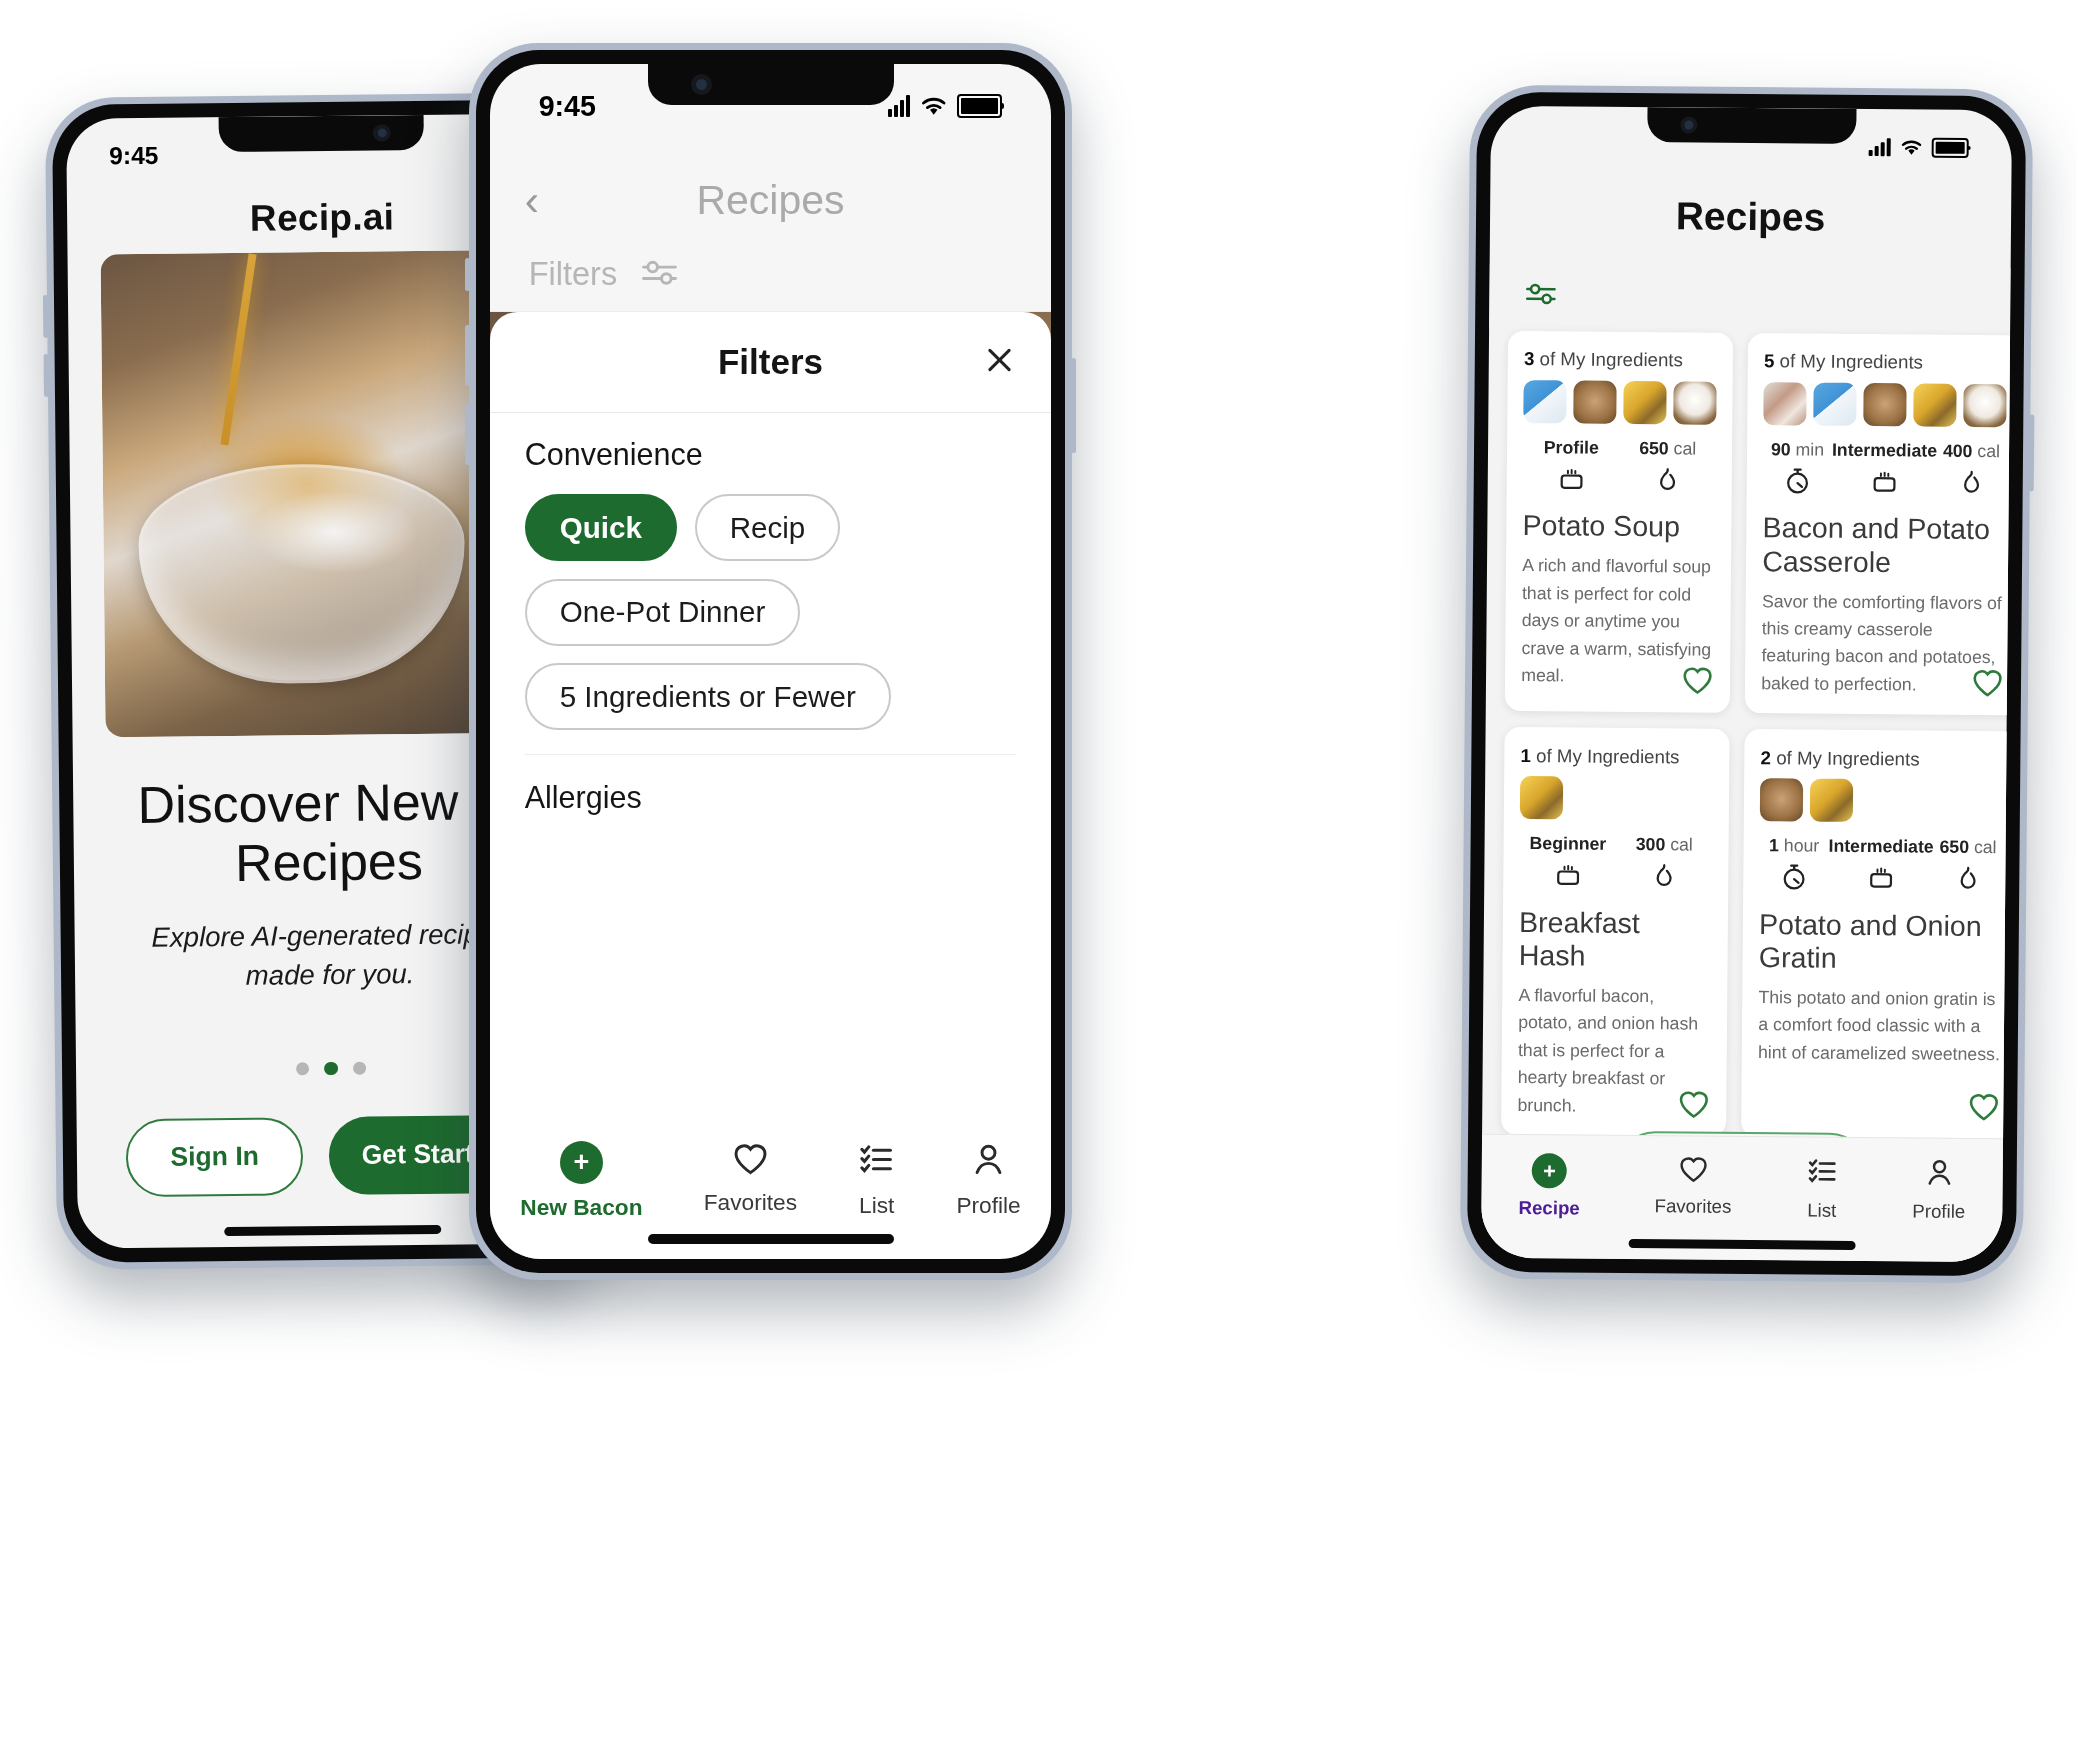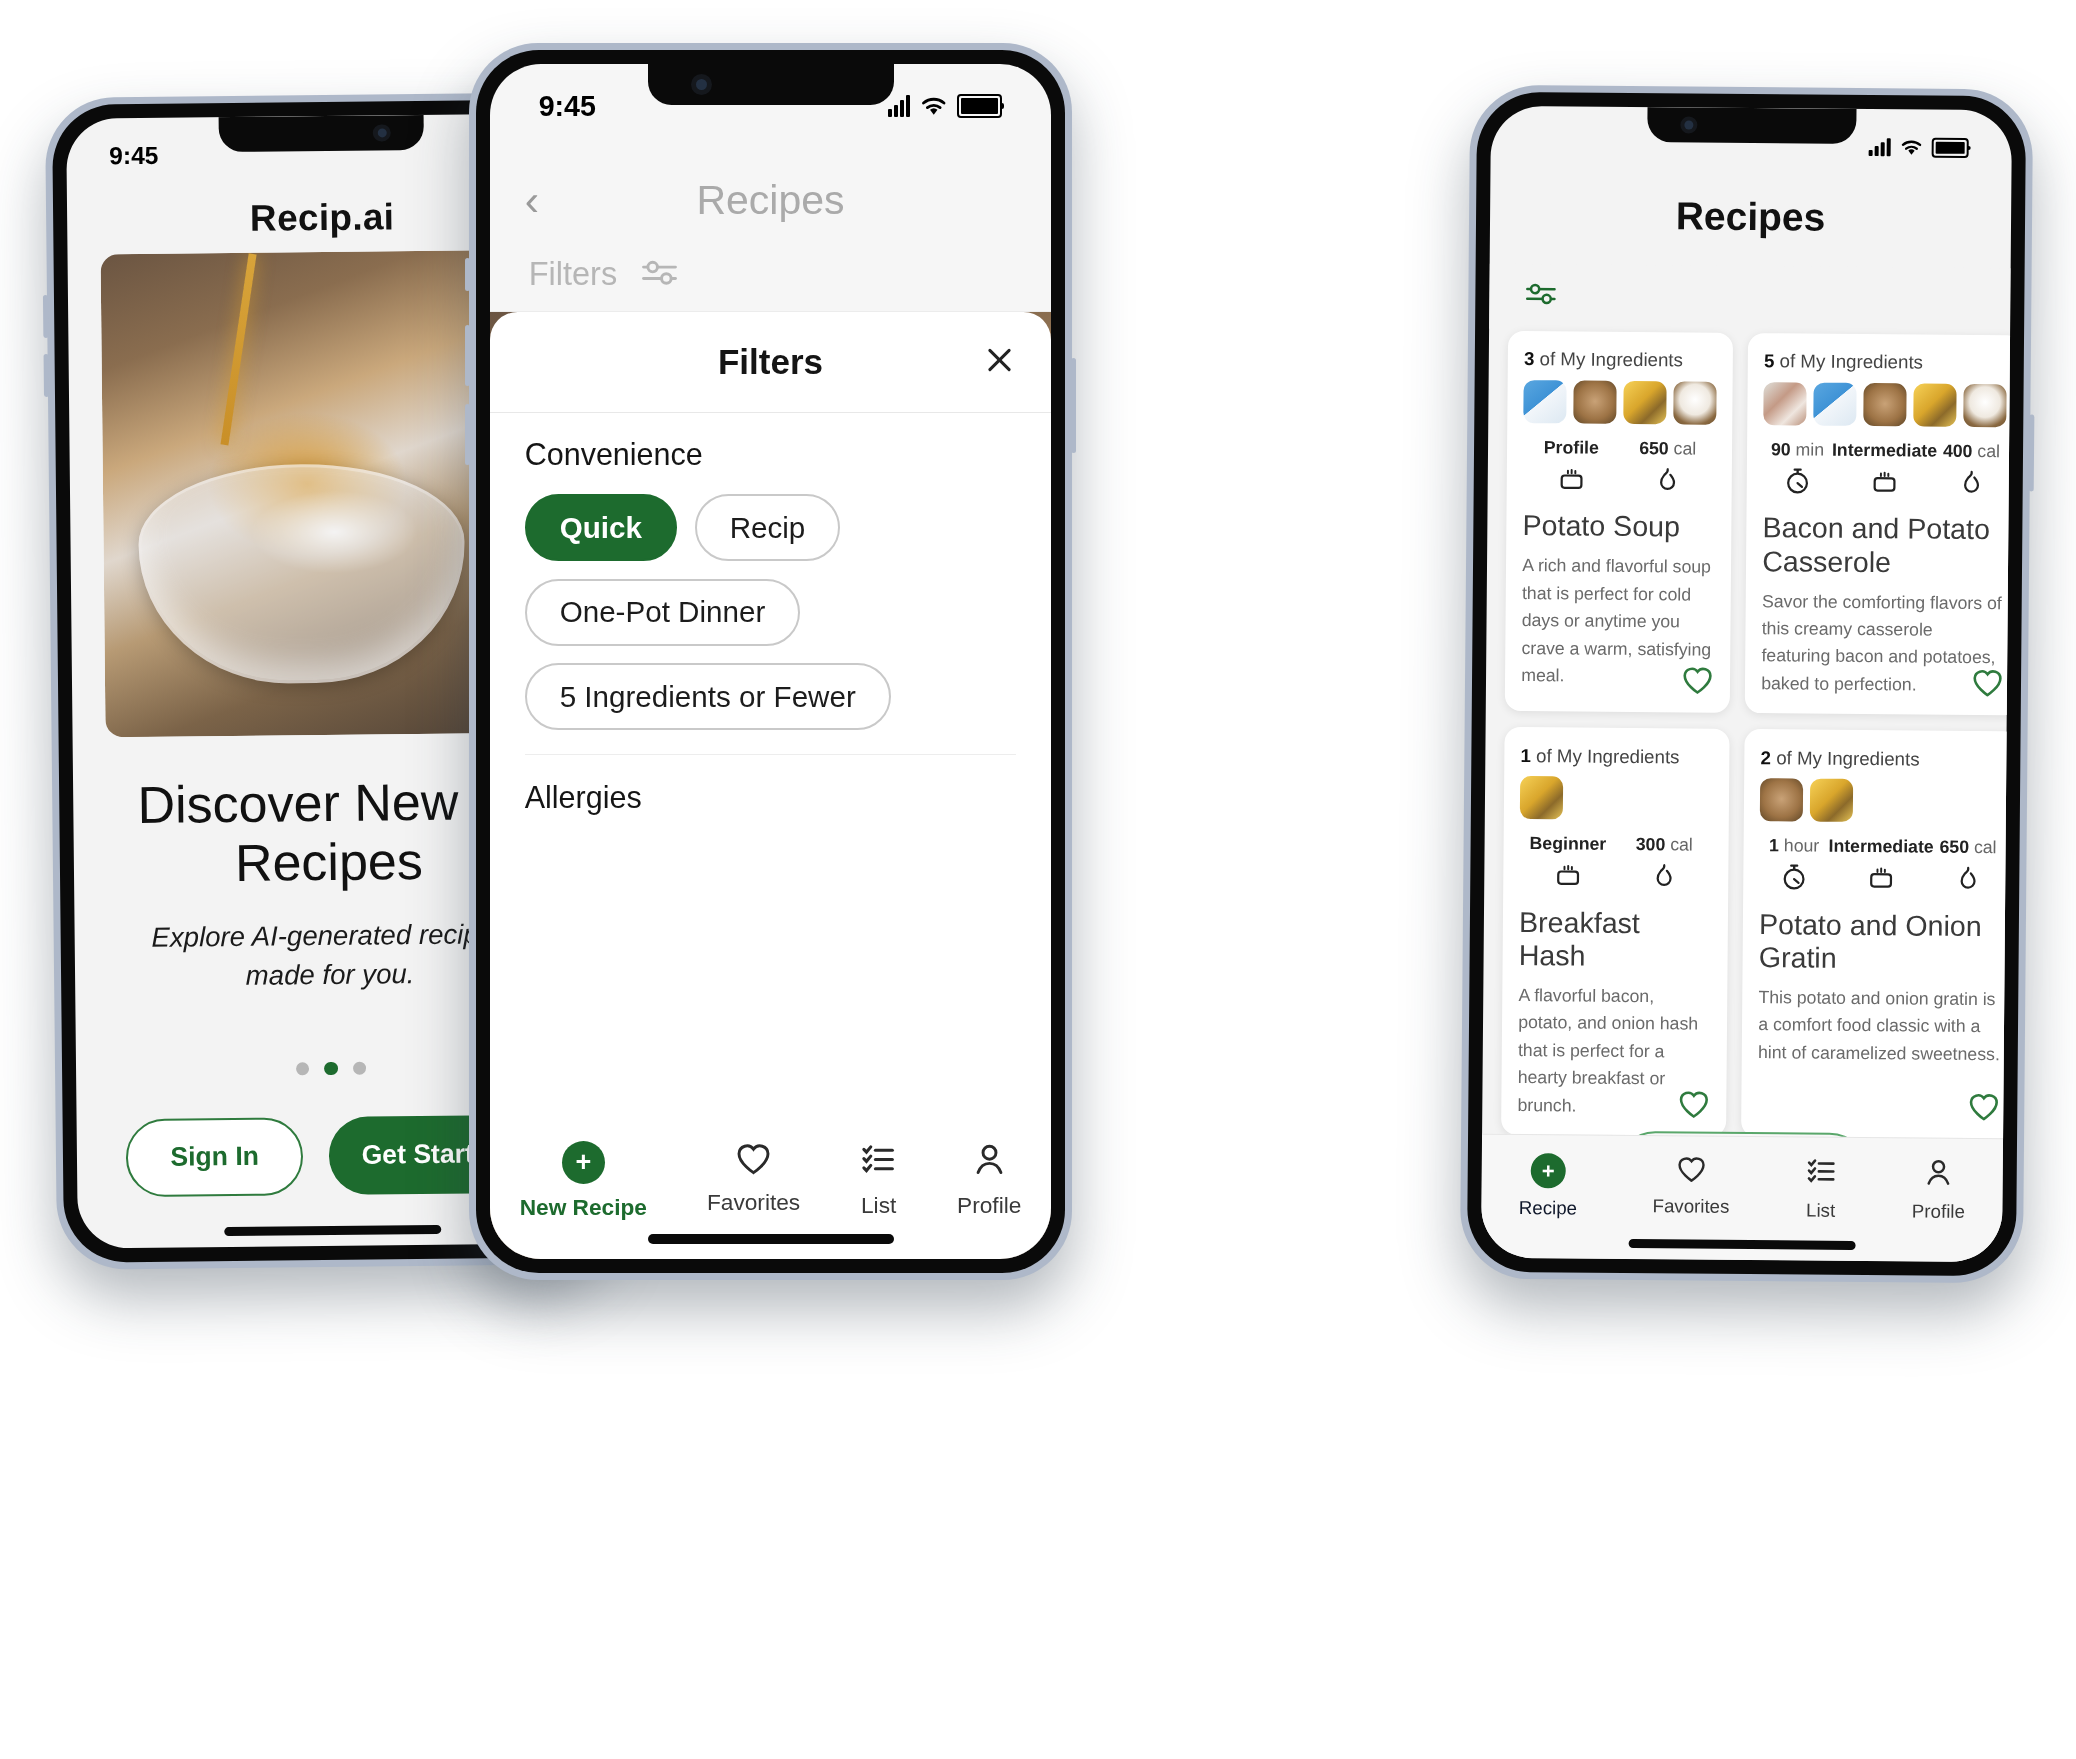--- a/index.html
+++ b/index.html
@@ -203,21 +203,21 @@
   .bnav{
     position:absolute;left:0;right:0;bottom:0;
     background:#f7f7f7;
     display:flex;align-items:flex-start;justify-content:space-around;
     border-top:1px solid #e6e6e6;
     box-sizing:border-box;
   }
   .bnav .item{display:flex;flex-direction:column;align-items:center;gap:8.9px;color:#3a3a3a;}
   .bnav .item .lbl{font-size:18.7px;}
   .bnav .item.active{color:#1d6b2e;}
-  .bnav .item.active .lbl{color:#0f172a;font-weight:normal;}
+  .bnav .item.active .lbl{color:#4c1d95;font-weight:bold;}
   .plus-circ{
     width:41px;height:41px;border-radius:50%;background:#1d6b2e;
     display:flex;align-items:center;justify-content:center;
     color:#fff;font-size:27.6px;line-height:1;font-weight:bold;
   }
 
   
   #phone-center{
     left:469px;top:43px;width:603px;height:1237px;z-index:10;
   }
@@ -623,21 +623,21 @@
               <div class="grp">
       <div class="grp-t">Allergies</div>
       </div>
             </div>
         </div>
 
         <div class="c-notch-dip"></div>
         <div class="c-bnav" id="center-bnav">
             <div class="item active">
               <span class="plus-circ" style="width:43px;height:43px;font-size:27px">+</span>
-              <span class="lbl">New Recipe</span>
+              <span class="lbl">New Bacon</span>
             </div>
             <div class="item">
               <span><svg width="37" height="34" viewBox="0 0 24 22">
                   <path d="M12 20.5S2.6 14.4 2.6 8.2A5.2 5.2 0 0 1 12 5.3a5.2 5.2 0 0 1 9.4 2.9c0 6.2-9.4 12.3-9.4 12.3z" fill="none" stroke="#2a2a2a" stroke-width="1.9"></path>
                 </svg></span>
               <span class="lbl">Favorites</span>
             </div>
             <div class="item">
               <span><svg width="37" height="37" viewBox="0 0 24 24">
                   <g stroke="#2a2a2a" stroke-width="2" stroke-linecap="round">

